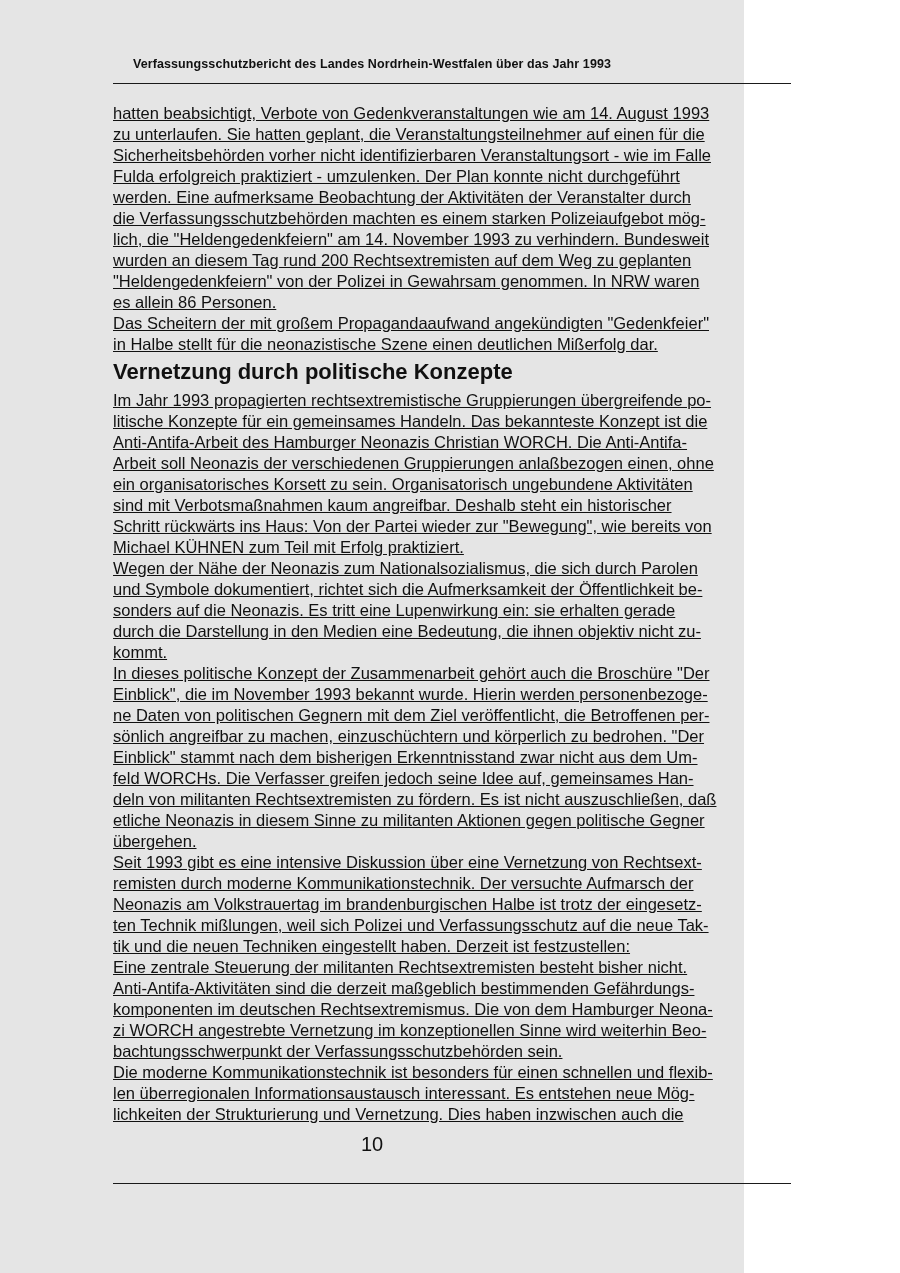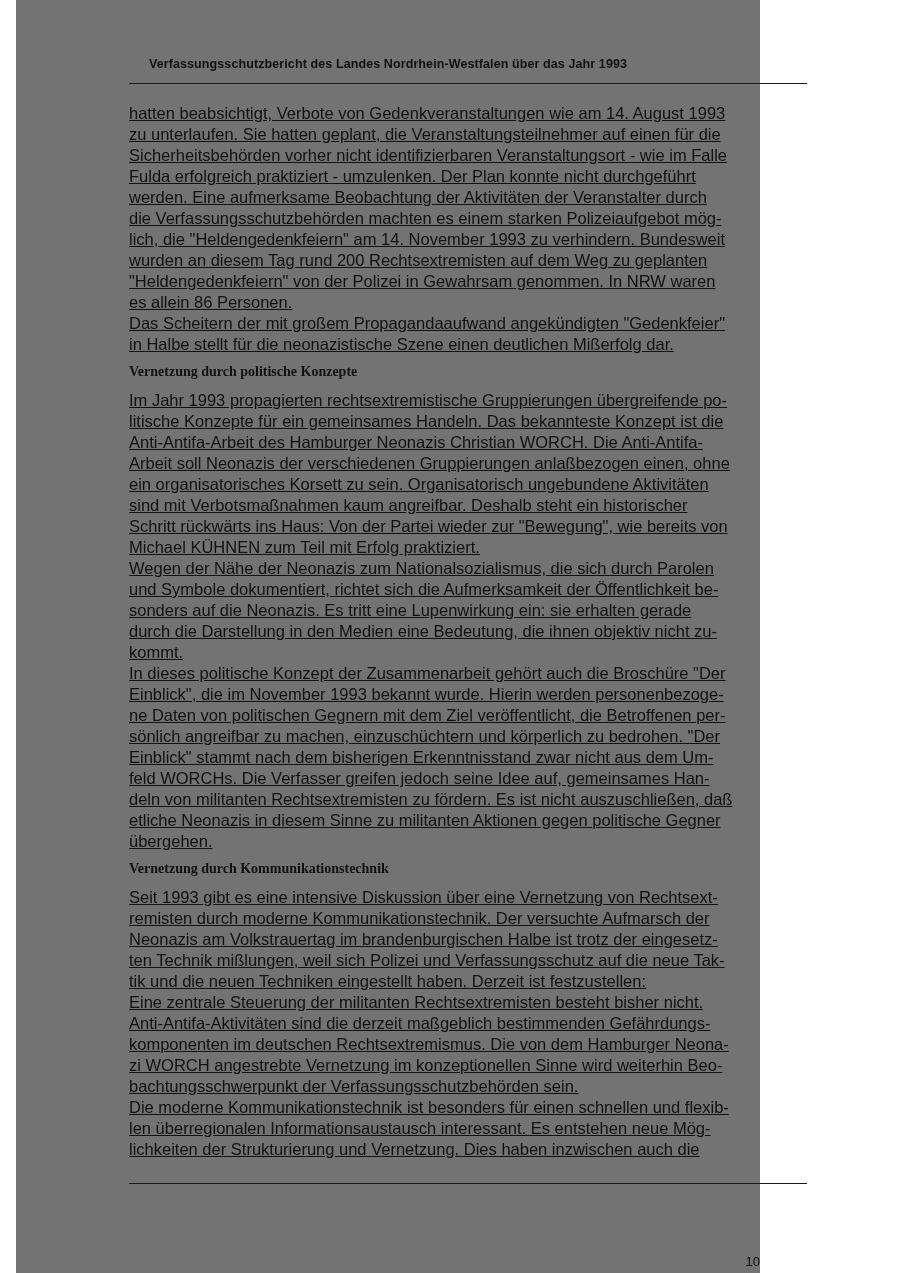--- a/index.html
+++ b/index.html
@@ -13,22 +13,21 @@
     height: 1273px;
     font-family: "Liberation Sans", sans-serif;
     color: #111111;
     position: relative;
     overflow: hidden;
   }
   .page {
     position: relative;
     width: 744px;
     height: 1273px;
-    background: #737373;
-    margin-left: 16px;
+    background: #e5e5e5;
   }
   .header-title {
     position: absolute;
     top: 57px;
     left: 0;
     width: 100%;
     text-align: center;
     font-size: 12.5px;
     line-height: 15px;
     font-weight: bold;
@@ -50,41 +49,40 @@
     font-size: 16.5px;
     line-height: 21px;
   }
   .body-text p {
     margin: 0;
     white-space: pre;       
     text-decoration: underline;
   }
   .body-text h2 {
     margin: 6px 0 8px 0;
-    font-size: 14px;
+    font-size: 22px;
     line-height: 21px;
     font-weight: bold;
     white-space: pre;
-    font-family: Liberation Serif, serif;
   }
   .footer-rule {
     position: absolute;
     top: 1183px;
     left: 113px;
     width: 678px;
     height: 0;
     border-top: 1.6px solid #1a1a1a;
   }
   .page-number {
     position: absolute;
-    top: 1251px;
+    top: 1134px;
     left: 0;
     width: 100%;
-    text-align: right;
-    font-size: 13px;
+    text-align: center;
+    font-size: 20px;
     line-height: 21px;
   }
 </style>
 </head>
 <body>
 
 <div class="page">
 
   <div class="header-title">Verfassungsschutzbericht des Landes Nordrhein-Westfalen über das Jahr 1993</div>
 
@@ -123,21 +121,20 @@
 In dieses politische Konzept der Zusammenarbeit gehört auch die Broschüre "Der
 Einblick", die im November 1993 bekannt wurde. Hierin werden personenbezoge-
 ne Daten von politischen Gegnern mit dem Ziel veröffentlicht, die Betroffenen per-
 sönlich angreifbar zu machen, einzuschüchtern und körperlich zu bedrohen. "Der
 Einblick" stammt nach dem bisherigen Erkenntnisstand zwar nicht aus dem Um-
 feld WORCHs. Die Verfasser greifen jedoch seine Idee auf, gemeinsames Han-
 deln von militanten Rechtsextremisten zu fördern. Es ist nicht auszuschließen, daß
 etliche Neonazis in diesem Sinne zu militanten Aktionen gegen politische Gegner
 übergehen.</p>
 
-    <h2>Vernetzung durch Kommunikationstechnik</h2>
 
     <p>Seit 1993 gibt es eine intensive Diskussion über eine Vernetzung von Rechtsext-
 remisten durch moderne Kommunikationstechnik. Der versuchte Aufmarsch der
 Neonazis am Volkstrauertag im brandenburgischen Halbe ist trotz der eingesetz-
 ten Technik mißlungen, weil sich Polizei und Verfassungsschutz auf die neue Tak-
 tik und die neuen Techniken eingestellt haben. Derzeit ist festzustellen:
 Eine zentrale Steuerung der militanten Rechtsextremisten besteht bisher nicht.
 Anti-Antifa-Aktivitäten sind die derzeit maßgeblich bestimmenden Gefährdungs-
 komponenten im deutschen Rechtsextremismus. Die von dem Hamburger Neona-
 zi WORCH angestrebte Vernetzung im konzeptionellen Sinne wird weiterhin Beo-

